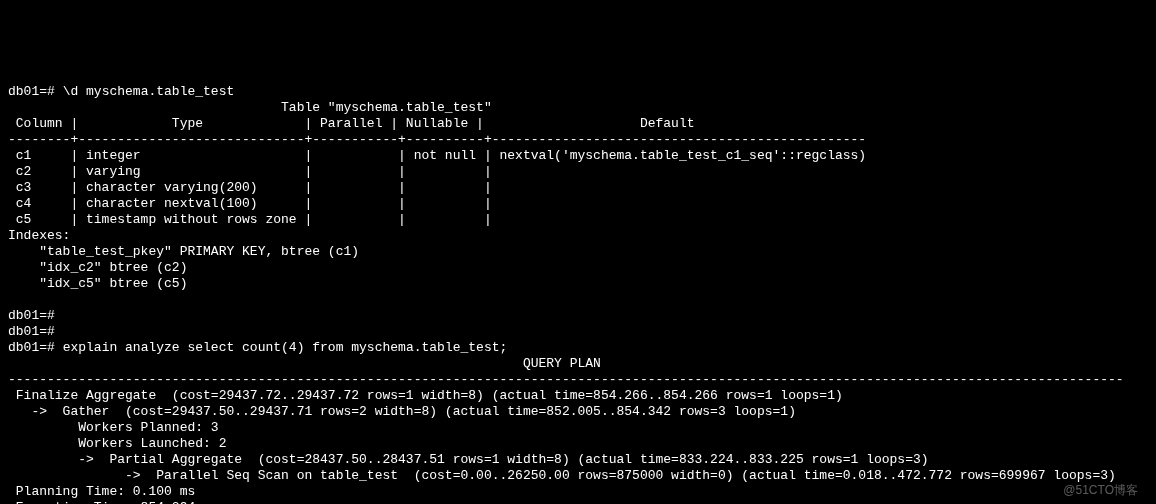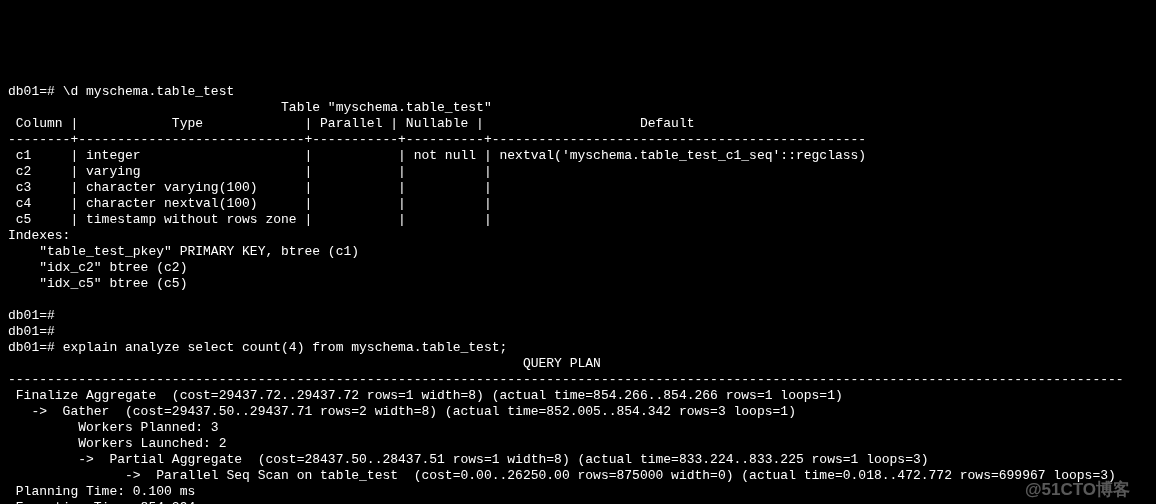--- a/index.html
+++ b/index.html
@@ -14,40 +14,39 @@
     height: 504px;
     overflow: hidden;
     white-space: pre;
   }
   .terminal {
     padding: 4px 8px;
     position: relative;
   }
   .watermark {
     position: absolute;
-    right: 26px;
+    right: 18px;
     bottom: 6px;
     color: rgba(255,255,255,0.35);
     font-family: sans-serif;
-    font-size: 17px;
-    font-weight: bold;
+    font-size: 12px;
   }
 </style>
 </head>
 <body>
 
 
 
 <div class="terminal"><span>db01=#</span> <span>\d myschema.table_test</span>
                                    <span>Table "myschema.table_test"</span>
 <span> Column |            Type             | Parallel | Nullable |                    Default</span>
 <span>--------+-----------------------------+-----------+----------+------------------------------------------------</span>
 <span> c1     | integer                     |           | not null | nextval('myschema.table_test_c1_seq'::regclass)</span>
 <span> c2     | varying                     |           |          |</span>
-<span> c3     | character varying(100)      |           |          |</span>
+<span> c3     | character varying(200)      |           |          |</span>
 <span> c4     | character nextval(100)      |           |          |</span>
 <span> c5     | timestamp without rows zone |           |          |</span>
 <span>Indexes:</span>
 <span>    "table_test_pkey" PRIMARY KEY, btree (c1)</span>
 <span>    "idx_c2" btree (c2)</span>
 <span>    "idx_c5" btree (c5)</span>
 
 <span>db01=#</span>
 <span>db01=#</span>
 <span>db01=#</span> <span>explain analyze select count(4) from myschema.table_test;</span>

